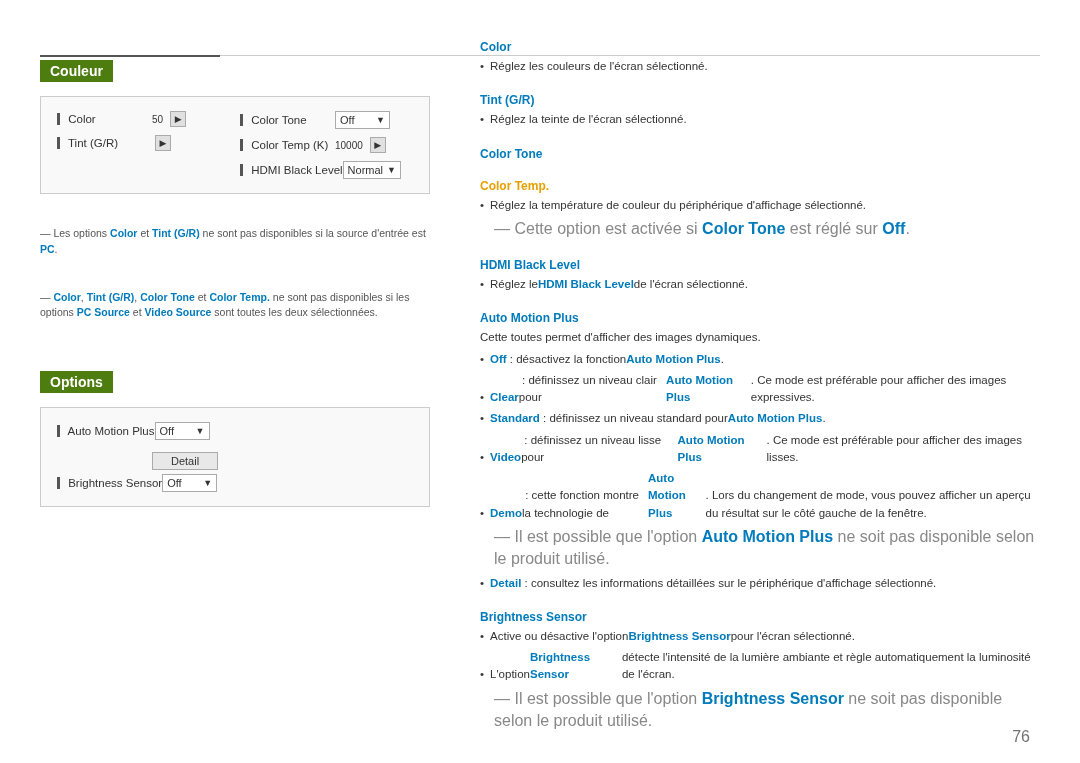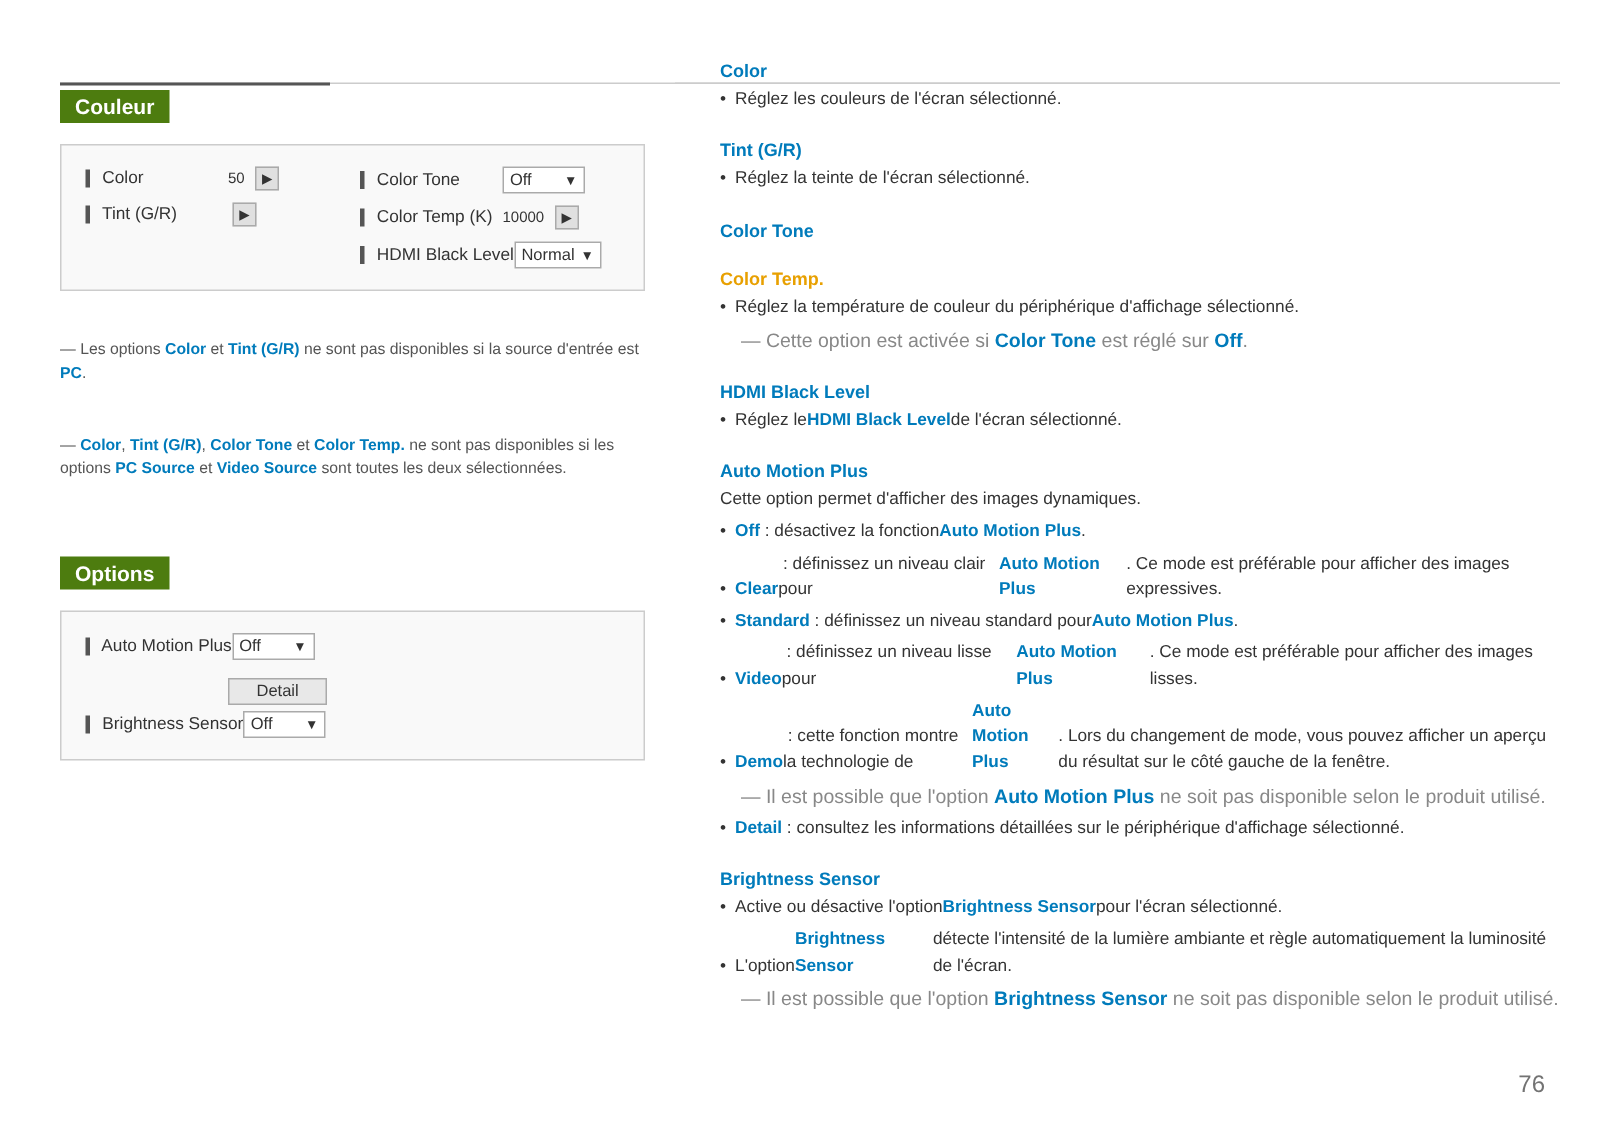--- a/index.html
+++ b/index.html
@@ -181,21 +181,21 @@
       color: #333;
     }
 
     .rp-bullet::before {
       content: "•";
       margin-right: 6px;
       flex-shrink: 0;
     }
 
     .rp-note {
-      font-size: 13px;
+      font-size: 16px;
       color: #888;
       margin-left: 14px;
       margin-bottom: 4px;
       line-height: 1.4;
     }
 
     .rp-note::before {
       content: "― ";
     }
 
@@ -385,21 +385,21 @@
     <div class="rp-note">
       Cette option est activée si <span class="highlight-blue">Color Tone</span> est réglé sur <span class="highlight-blue">Off</span>.
     </div>
 
     <div class="rp-section-title">HDMI Black Level</div>
     <div class="rp-bullet">
       Réglez le <span class="highlight-blue">HDMI Black Level</span> de l'écran sélectionné.
     </div>
 
     <div class="rp-section-title">Auto Motion Plus</div>
-    <div class="rp-text">Cette option permet d'afficher des images dynamiques.</div>
+    <div class="rp-text">Cette toutes permet d'afficher des images dynamiques.</div>
 
     <div class="rp-bullet">
       <span class="highlight-blue">Off</span>&nbsp;: désactivez la fonction <span class="highlight-blue">Auto Motion Plus</span>.
     </div>
     <div class="rp-bullet">
       <span class="highlight-blue">Clear</span>&nbsp;: définissez un niveau clair pour <span class="highlight-blue">Auto Motion Plus</span>. Ce mode est préférable pour afficher des images expressives.
     </div>
     <div class="rp-bullet">
       <span class="highlight-blue">Standard</span>&nbsp;: définissez un niveau standard pour <span class="highlight-blue">Auto Motion Plus</span>.
     </div>

